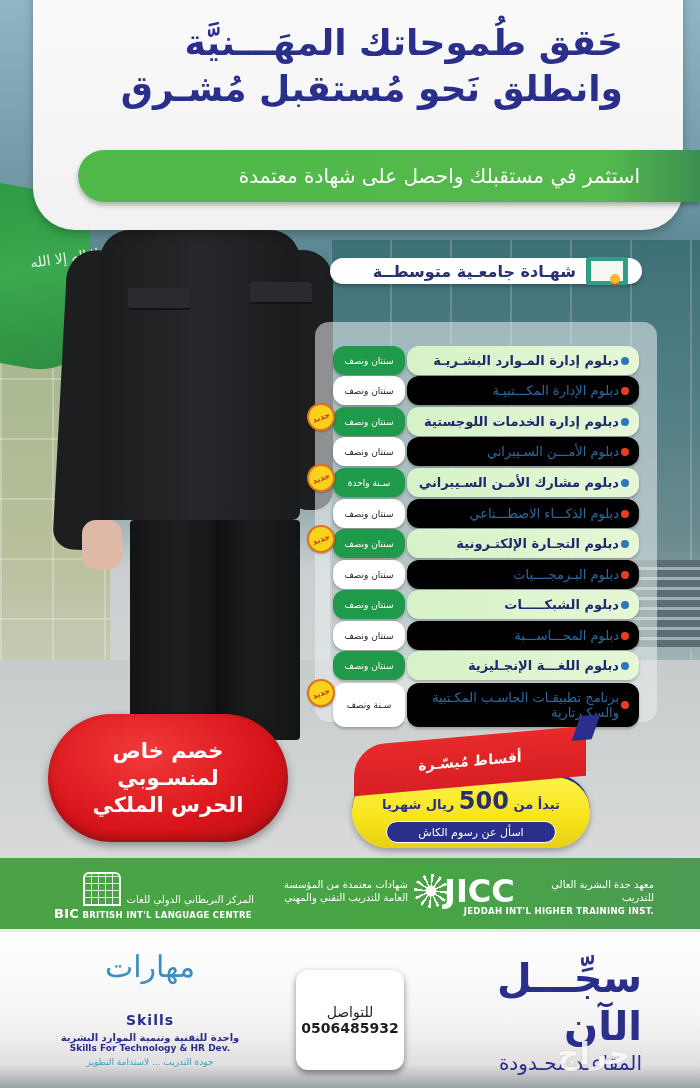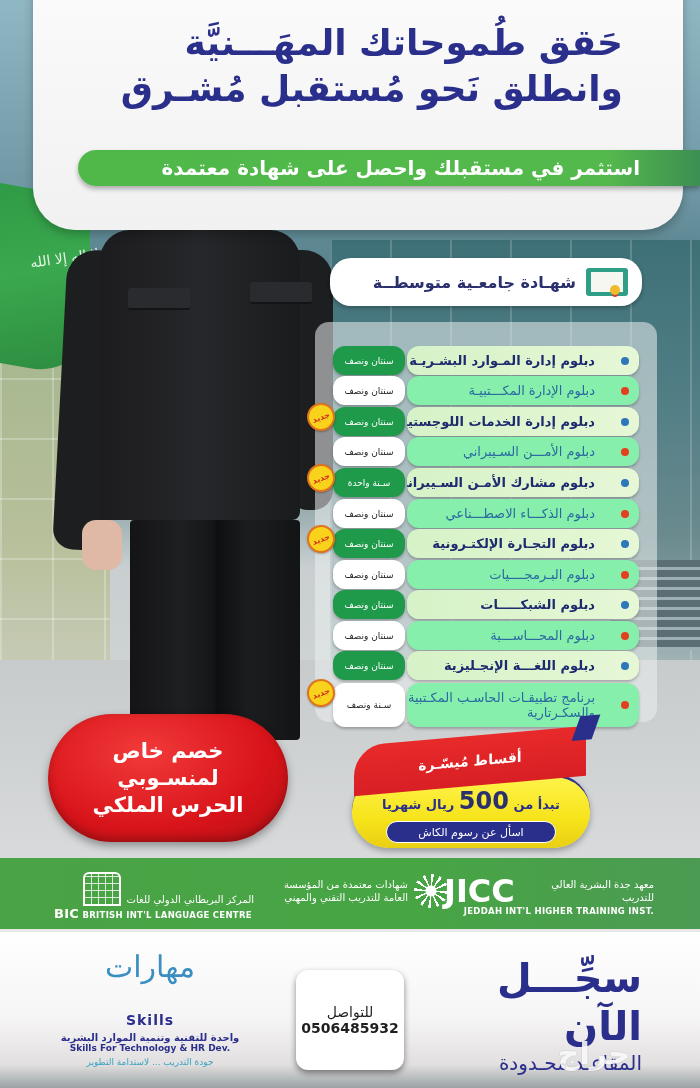--- a/index.html
+++ b/index.html
@@ -86,31 +86,31 @@
     border-radius: 0 0 40px 42px;
     box-shadow: 0 4px 10px rgba(0,0,0,0.25);
   }
   .headline {
     position: absolute; right: 60px; top: 40px; width: 560px;
     color: #2b2f8c; font-weight: bold; text-align: right; direction: rtl;
     font-family: "DejaVu Sans", sans-serif;
     font-size: 36px; line-height: 46px; letter-spacing: 1px;
   }
   .subtitle-bar {
-    position: absolute; left: 78px; top: 150px; width: 622px; height: 36px;
+    position: absolute; left: 78px; top: 150px; width: 622px; height: 52px;
     background: linear-gradient(90deg, #4fb849 0%, #54b94c 85%, #3c8f52 100%);
     border-radius: 26px 0 0 26px;
     box-shadow: 0 3px 5px rgba(0,0,0,0.3);
-    color: #fff; font-weight: bold; font-size: 20px; direction: rtl;
+    color: #fff; font-weight: normal; font-size: 20px; direction: rtl;
     display: flex; align-items: center; justify-content: flex-start;
     padding-right: 60px;
   }
   
   .cert-pill {
-    position: absolute; left: 330px; top: 258px; width: 312px; height: 48px;
+    position: absolute; left: 330px; top: 258px; width: 312px; height: 26px;
     background: #ffffff; border-radius: 21px;
     box-shadow: 0 2px 4px rgba(0,0,0,0.3);
     display: flex; align-items: center; direction: rtl; padding-right: 14px; gap: 10px;
   }
   .cert-icon {
     width: 42px; height: 28px; background: #2e9e86; border-radius: 3px; position: relative;
   }
   .cert-icon::before {
     content: ""; position: absolute; left: 5px; top: 4px; width: 32px; height: 20px; background: #f7f7f2;
   }
@@ -124,27 +124,27 @@
     position: absolute; left: 315px; top: 322px; width: 342px; height: 400px;
     background: rgba(235,238,238,0.55);
     border-radius: 14px;
   }
   .course-row {
     position: absolute; left: 0; height: 29px; width: 342px;
   }
   .course-name {
     position: absolute; left: 92px; top: 0; width: 232px; height: 29px;
     border-radius: 12px; direction: rtl;
-    display: flex; align-items: center; padding-right: 10px; gap: 26px;
+    display: flex; align-items: center; padding-right: 10px; gap: 2px;
     font-size: 13px; font-weight: bold; color: #1e2a6e;
     box-shadow: 0 2px 3px rgba(0,0,0,0.25);
     white-space: nowrap; overflow: hidden;
   }
   .course-row.green .course-name { background: linear-gradient(90deg, #d6f2c7, #e6f7d6); }
-  .course-row.white .course-name { background: #86efac; color: #2a6aa0; font-weight: normal; text-align: right; }
+  .course-row.white .course-name { background: #000000; color: #2a6aa0; font-weight: normal; text-align: right; }
   .course-row.tall { height: 44px; }
   .course-row.tall .course-name { height: 44px; line-height: 15px; white-space: normal; }
   .bullet {
     width: 8px; height: 8px; border-radius: 50%; flex: 0 0 8px;
   }
   .bullet.blue { background: #2c78b8; }
   .bullet.red { background: #e2401f; }
   .duration {
     position: absolute; left: 18px; top: 0; width: 72px; height: 29px;
     border-radius: 12px; font-size: 9px; direction: rtl;

